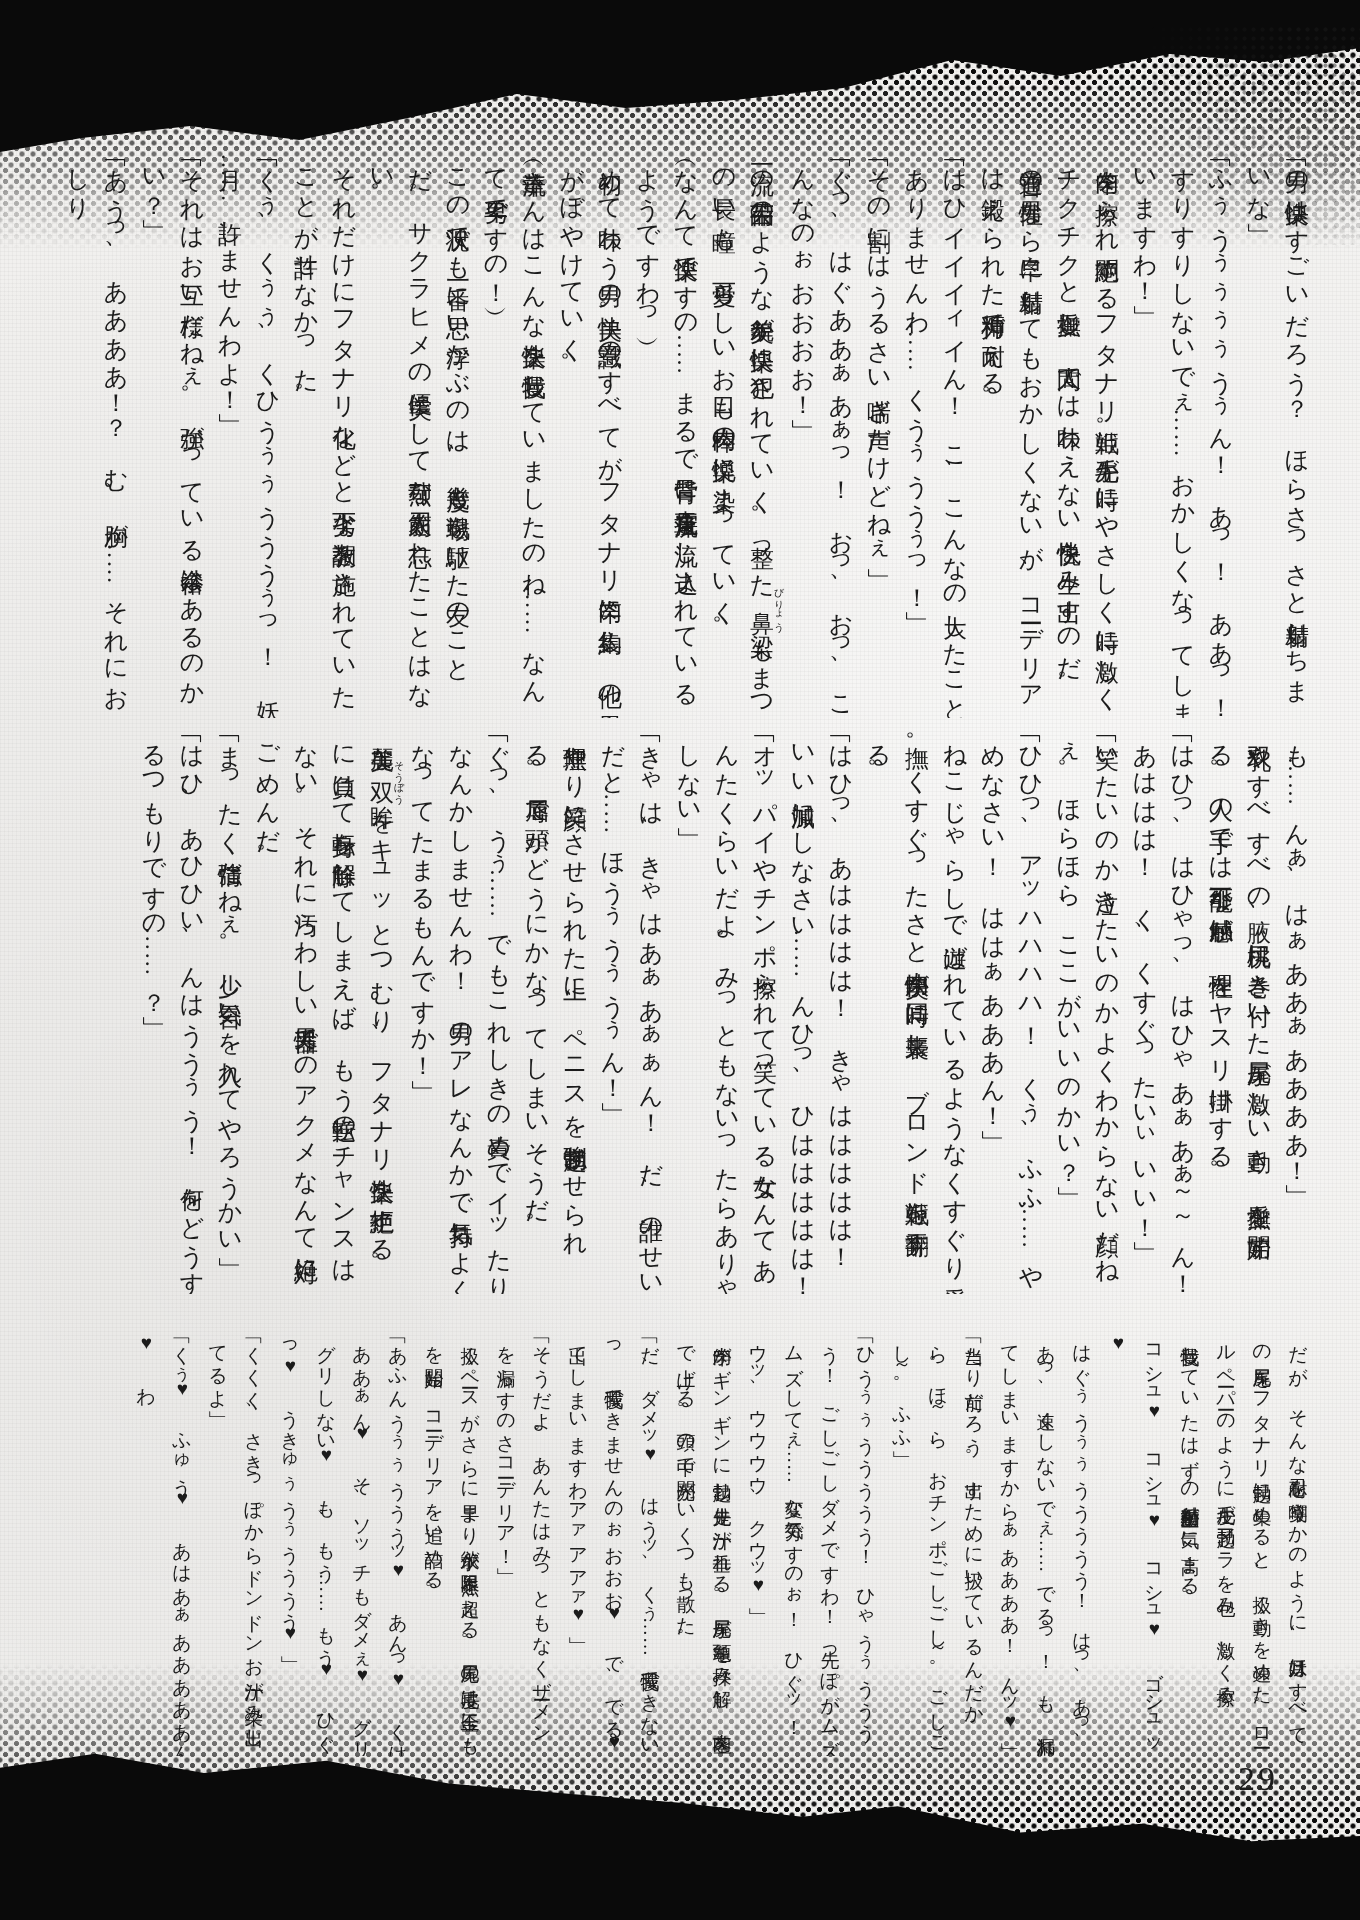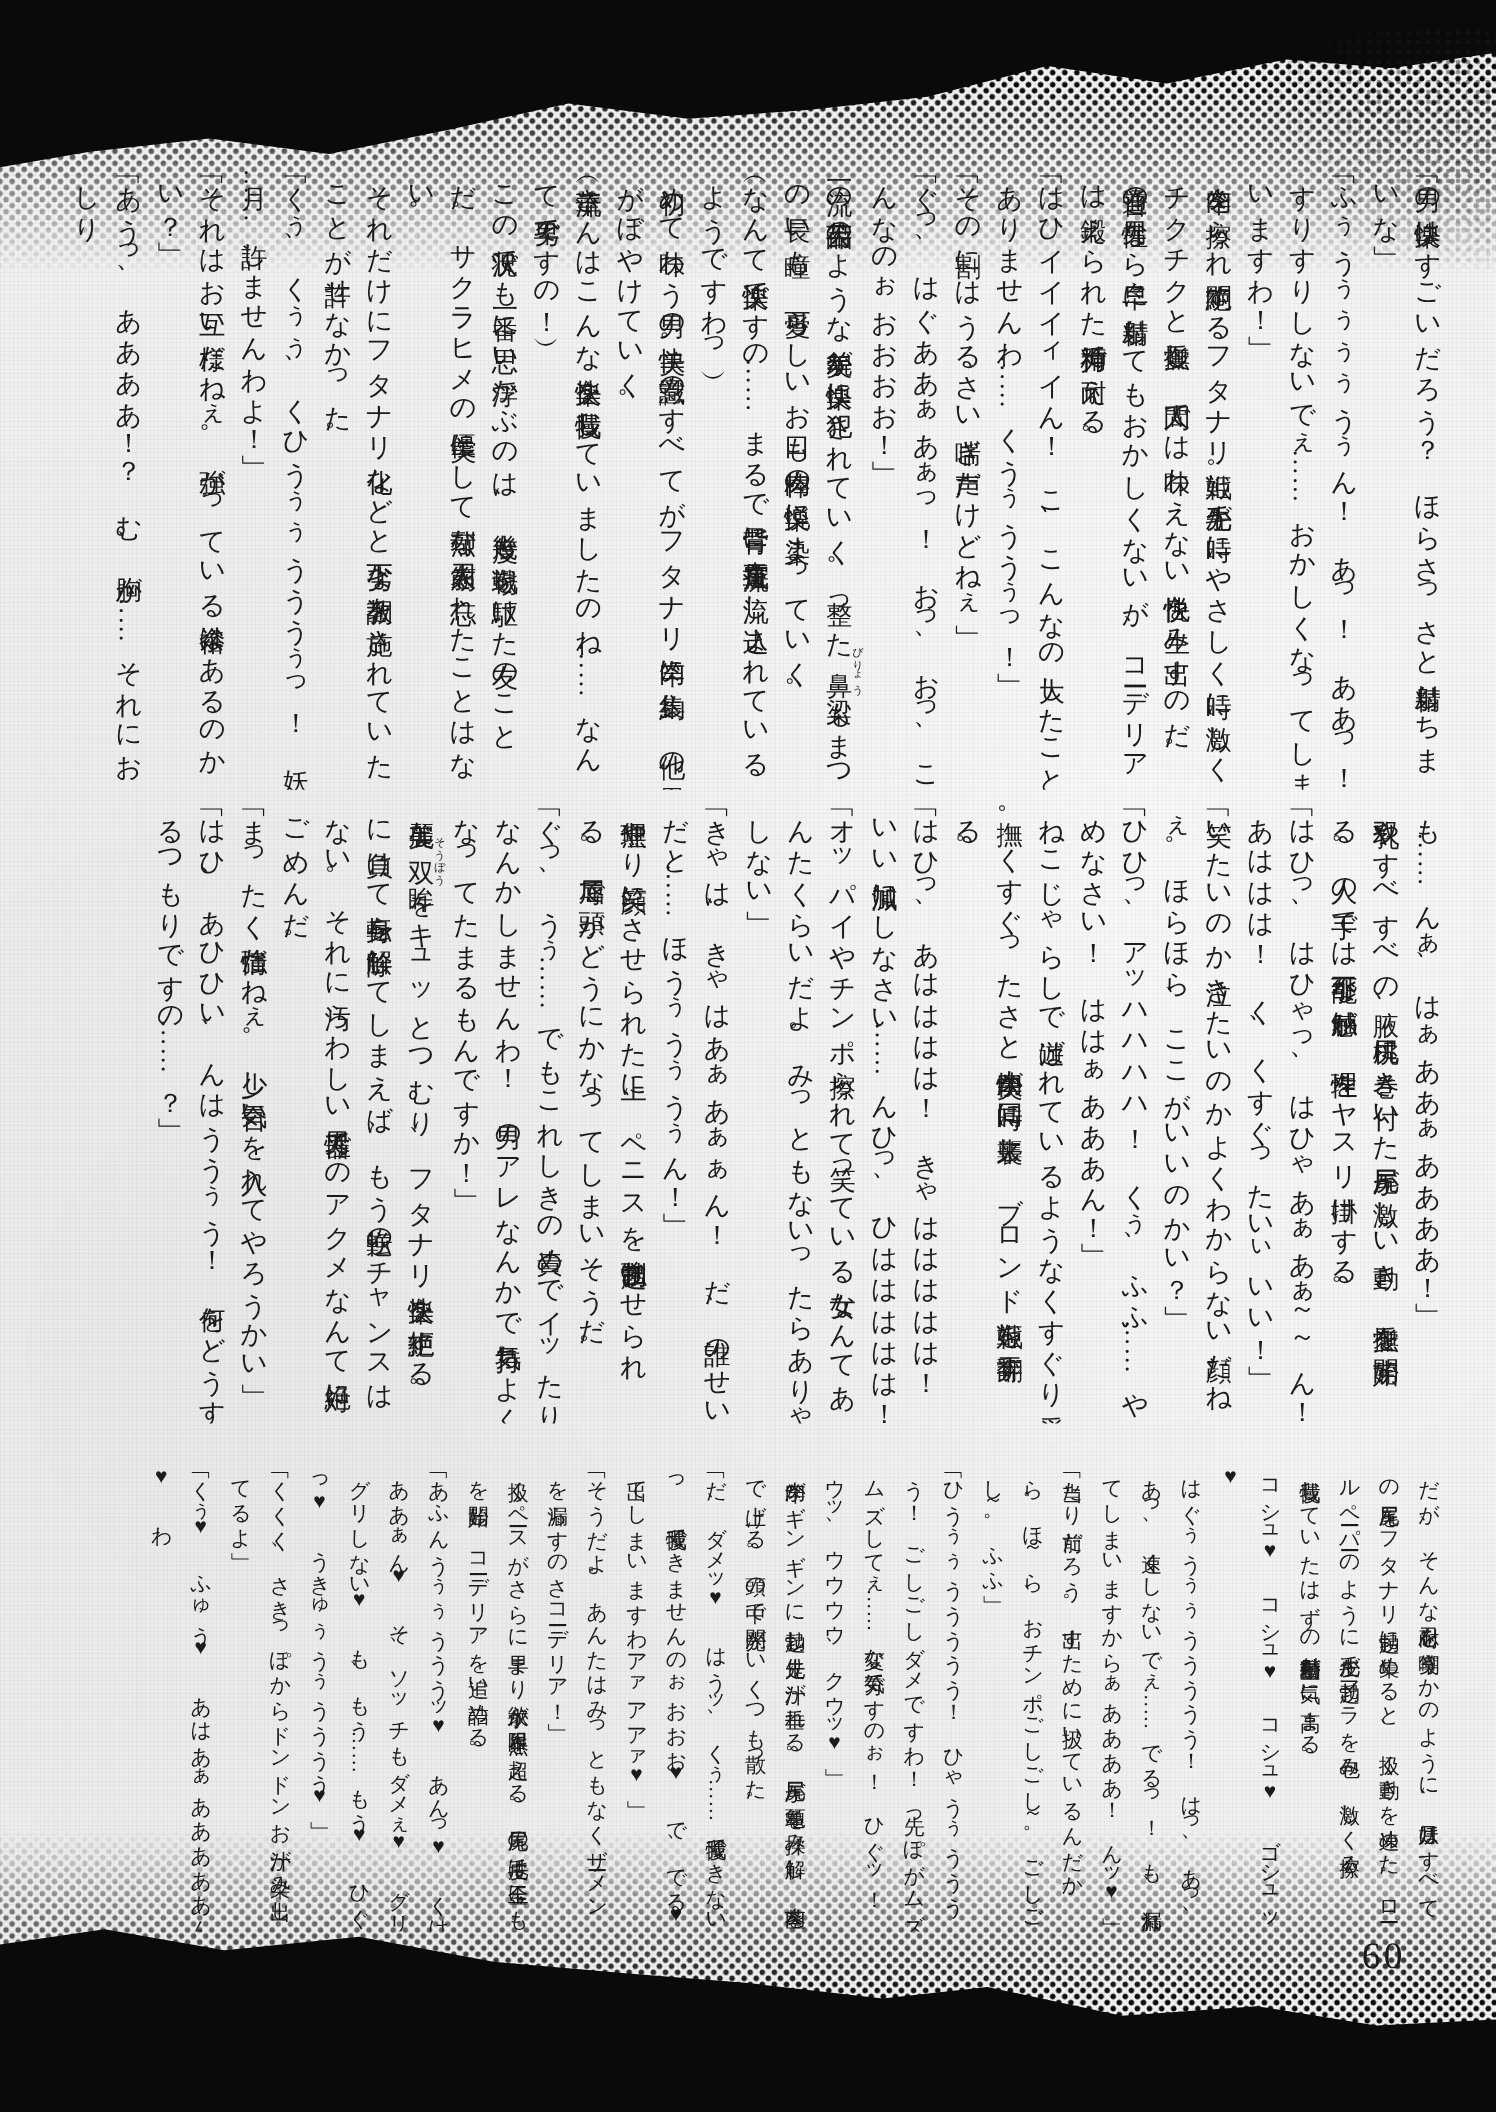--- a/index.html
+++ b/index.html
@@ -124,15 +124,15 @@
     <p>「そうだよ。あんたはみっともなくザーメンを漏らすのさコーデリア！」</p>
     <p>扱くペースがさらに早まり欲求が限界点を超える。尻尾の毛皮は金玉にも愛撫を開始し、コーデリアを追い詰める。</p>
     <p>「あふんうぅぅうううッ♥　あんっ♥　くはああぁん♥　そ、ソッチもダメぇ♥　グリグリしない♥　も、もう……もう♥　ひぐっ♥　うきゅぅうぅうううう♥」</p>
     <p>「くくく、さきっぽからドンドンお汁が染み出してるよ」</p>
     <p>「くぅ♥　ふゅう♥　あはあぁあああああん♥　わ</p>
   </div>
 
   <div class="ht ht-bottom-dots"></div>
   <div class="ht ht-bottom"></div>
 
-  <div class="page-number">60</div>
+  <div class="page-number">29</div>
 
 </div>
 
 </body></html>

